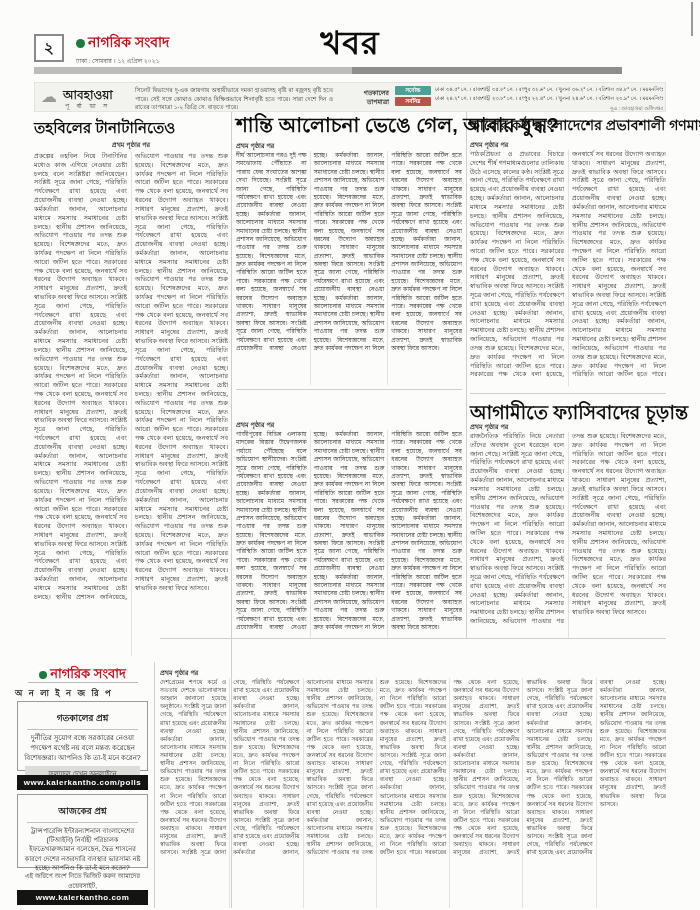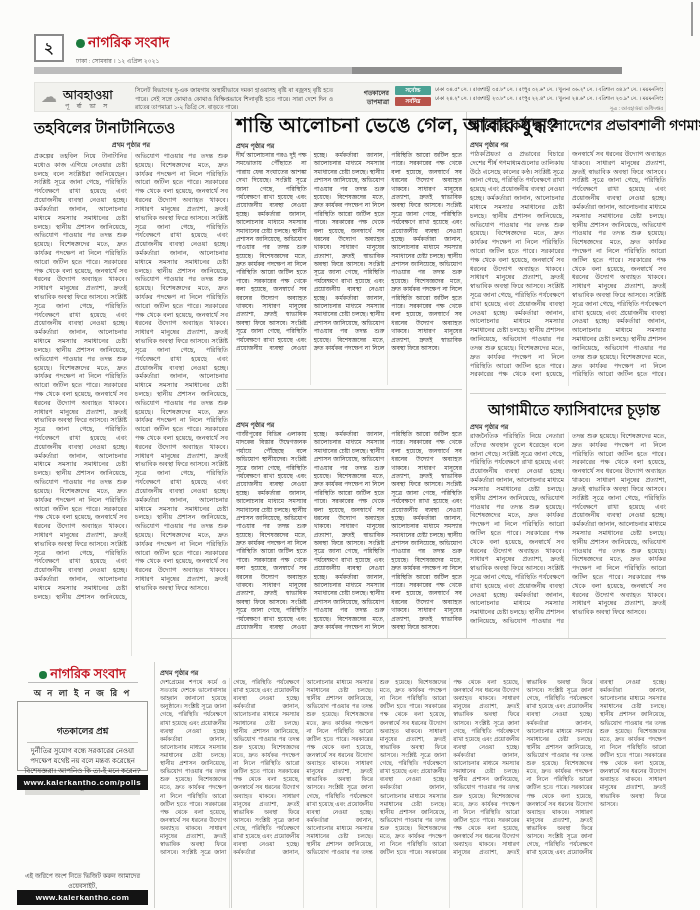--- a/index.html
+++ b/index.html
@@ -33,23 +33,23 @@
   
   .headline { font-weight:900; text-align:left; white-space:nowrap; color:#0e0e0e; }
   .kicker { font-size:6.5px; font-weight:bold; color:#333; }
   .body-text { font-size:6.3px; line-height:1.4; text-align:justify; color:#2a2a2a; overflow:hidden; column-gap:8px; column-rule:1px solid #e2e2de; }
   .rule-v { background:#cfcfcb; width:1px; }
   .rule-h { background:#cfcfcb; height:1px; }
 
   
   .sb-brand { color:#c2121e; font-weight:900; font-size:13px; text-align:center; white-space:nowrap; }
   .sb-rule { height:1px; background:#bbb; }
-  .sb-survey { font-size:8.5px; font-weight:bold; letter-spacing:2px; text-align:center; color:#222; }
+  .sb-survey { font-size:8.5px; font-weight:bold; letter-spacing:2px; color:#222; }
   .poll-box { border:1px solid #9a9a96; background:#fbfbf9; padding:3px 5px; }
-  .poll-title { font-size:9px; font-weight:bold; text-align:center; padding:2px 0 3px; border-bottom:1px solid #c2c2be; margin:17px 4px 3px; }
+  .poll-title { font-size:9px; font-weight:bold; text-align:center; padding:2px 0 3px; border-bottom:1px solid #c2c2be; margin:4px 4px 3px; }
   .poll-question { font-size:7px; line-height:1.45; text-align:center; color:#222; }
   .poll-footer { background:#dcdcd8; font-size:6.8px; text-align:center; padding:2px 0; margin:3px 2px 1px; color:#333; }
   .url-bar { background:#141414; color:#fff; font-size:8px; font-weight:bold; text-align:center; padding:3px 0; letter-spacing:0.5px; }
   .sb-note { font-size:6.4px; text-align:center; line-height:1.5; color:#333; }
 </style>
 </head>
 <body>
 
 <div class="page">
 
@@ -58,20 +58,21 @@
   </div>
 
   <div class="abs" style="left:76px; top:31px; width:150px;">
     <div class="brand"><span class="brand-accent"></span><span>নাগরিক সংবাদ</span></div>
     <div class="dateline">
       <div>ঢাকা : সোমবার । ১২ এপ্রিল ২০২১</div>
       <div>৩০ চৈত্র ১৪২৭ । ২৮ শাবান ১৪৪২</div>
     </div>
   </div>
 
+  <div class="abs section-title" style="left:250px; top:18px; width:200px;">খবর</div>
 
   <div class="abs edge-mark" style="left:691px; top:2px; height:34px;"></div>
 
   <div class="abs bar-light" style="left:34px; top:67px; width:318px;"></div>
   <div class="abs bar-dark" style="left:352px; top:67px; width:270px;"></div>
 
   <div class="abs weather" style="left:34px; top:82px; width:632px; height:30px;">
     <span class="abs w-icon" style="left:6px; top:4px;">☁</span>
     <div class="abs w-label" style="left:28px; top:3px;">আবহাওয়া</div>
     <div class="abs w-sublabel" style="left:30px; top:18px;">পূ র্বা ভা স</div>
@@ -106,41 +107,45 @@
   <div class="abs kicker" style="left:236px; top:141px; width:226px;">প্রথম পৃষ্ঠার পর</div>
   <div class="abs body-text" style="left:236px; top:151px; width:226px; height:234px; column-count:3; font-size:6px; column-gap:7px;">দীর্ঘ আলোচনার পরও দুই পক্ষ সমঝোতায় পৌঁছাতে না পারায় ফের সংঘাতের আশঙ্কা দেখা দিয়েছে। সংশ্লিষ্ট সূত্রে জানা গেছে, পরিস্থিতি পর্যবেক্ষণে রাখা হয়েছে এবং প্রয়োজনীয় ব্যবস্থা নেওয়া হচ্ছে। কর্মকর্তারা জানান, আলোচনার মাধ্যমে সমস্যার সমাধানের চেষ্টা চলছে। স্থানীয় প্রশাসন জানিয়েছে, অভিযোগ পাওয়ার পর তদন্ত শুরু হয়েছে। বিশেষজ্ঞদের মতে, দ্রুত কার্যকর পদক্ষেপ না নিলে পরিস্থিতি আরো জটিল হতে পারে। সরকারের পক্ষ থেকে বলা হয়েছে, জনস্বার্থে সব ধরনের উদ্যোগ অব্যাহত থাকবে। সাধারণ মানুষের প্রত্যাশা, দ্রুতই স্বাভাবিক অবস্থা ফিরে আসবে। সংশ্লিষ্ট সূত্রে জানা গেছে, পরিস্থিতি পর্যবেক্ষণে রাখা হয়েছে এবং প্রয়োজনীয় ব্যবস্থা নেওয়া হচ্ছে। কর্মকর্তারা জানান, আলোচনার মাধ্যমে সমস্যার সমাধানের চেষ্টা চলছে। স্থানীয় প্রশাসন জানিয়েছে, অভিযোগ পাওয়ার পর তদন্ত শুরু হয়েছে। বিশেষজ্ঞদের মতে, দ্রুত কার্যকর পদক্ষেপ না নিলে পরিস্থিতি আরো জটিল হতে পারে। সরকারের পক্ষ থেকে বলা হয়েছে, জনস্বার্থে সব ধরনের উদ্যোগ অব্যাহত থাকবে। সাধারণ মানুষের প্রত্যাশা, দ্রুতই স্বাভাবিক অবস্থা ফিরে আসবে। সংশ্লিষ্ট সূত্রে জানা গেছে, পরিস্থিতি পর্যবেক্ষণে রাখা হয়েছে এবং প্রয়োজনীয় ব্যবস্থা নেওয়া হচ্ছে। কর্মকর্তারা জানান, আলোচনার মাধ্যমে সমস্যার সমাধানের চেষ্টা চলছে। স্থানীয় প্রশাসন জানিয়েছে, অভিযোগ পাওয়ার পর তদন্ত শুরু হয়েছে। বিশেষজ্ঞদের মতে, দ্রুত কার্যকর পদক্ষেপ না নিলে পরিস্থিতি আরো জটিল হতে পারে। সরকারের পক্ষ থেকে বলা হয়েছে, জনস্বার্থে সব ধরনের উদ্যোগ অব্যাহত থাকবে। সাধারণ মানুষের প্রত্যাশা, দ্রুতই স্বাভাবিক অবস্থা ফিরে আসবে। সংশ্লিষ্ট সূত্রে জানা গেছে, পরিস্থিতি পর্যবেক্ষণে রাখা হয়েছে এবং প্রয়োজনীয় ব্যবস্থা নেওয়া হচ্ছে। কর্মকর্তারা জানান, আলোচনার মাধ্যমে সমস্যার সমাধানের চেষ্টা চলছে। স্থানীয় প্রশাসন জানিয়েছে, অভিযোগ পাওয়ার পর তদন্ত শুরু হয়েছে। বিশেষজ্ঞদের মতে, দ্রুত কার্যকর পদক্ষেপ না নিলে পরিস্থিতি আরো জটিল হতে পারে। সরকারের পক্ষ থেকে বলা হয়েছে, জনস্বার্থে সব ধরনের উদ্যোগ অব্যাহত থাকবে। সাধারণ মানুষের প্রত্যাশা, দ্রুতই স্বাভাবিক অবস্থা ফিরে আসবে।</div>
 
   <div class="abs headline" style="left:470px; top:114px; width:196px; font-size:14px;">কালের কণ্ঠ বাংলাদেশের প্রভাবশালী গণমাধ্যম</div>
   <div class="abs kicker" style="left:470px; top:140px; width:196px;">প্রথম পৃষ্ঠার পর</div>
   <div class="abs body-text" style="left:470px; top:150px; width:196px; height:236px; column-count:2;">পাঠকপ্রিয়তা ও প্রভাবের বিচারে দেশের শীর্ষ গণমাধ্যমগুলোর তালিকায় উঠে এসেছে কালের কণ্ঠ। সংশ্লিষ্ট সূত্রে জানা গেছে, পরিস্থিতি পর্যবেক্ষণে রাখা হয়েছে এবং প্রয়োজনীয় ব্যবস্থা নেওয়া হচ্ছে। কর্মকর্তারা জানান, আলোচনার মাধ্যমে সমস্যার সমাধানের চেষ্টা চলছে। স্থানীয় প্রশাসন জানিয়েছে, অভিযোগ পাওয়ার পর তদন্ত শুরু হয়েছে। বিশেষজ্ঞদের মতে, দ্রুত কার্যকর পদক্ষেপ না নিলে পরিস্থিতি আরো জটিল হতে পারে। সরকারের পক্ষ থেকে বলা হয়েছে, জনস্বার্থে সব ধরনের উদ্যোগ অব্যাহত থাকবে। সাধারণ মানুষের প্রত্যাশা, দ্রুতই স্বাভাবিক অবস্থা ফিরে আসবে। সংশ্লিষ্ট সূত্রে জানা গেছে, পরিস্থিতি পর্যবেক্ষণে রাখা হয়েছে এবং প্রয়োজনীয় ব্যবস্থা নেওয়া হচ্ছে। কর্মকর্তারা জানান, আলোচনার মাধ্যমে সমস্যার সমাধানের চেষ্টা চলছে। স্থানীয় প্রশাসন জানিয়েছে, অভিযোগ পাওয়ার পর তদন্ত শুরু হয়েছে। বিশেষজ্ঞদের মতে, দ্রুত কার্যকর পদক্ষেপ না নিলে পরিস্থিতি আরো জটিল হতে পারে। সরকারের পক্ষ থেকে বলা হয়েছে, জনস্বার্থে সব ধরনের উদ্যোগ অব্যাহত থাকবে। সাধারণ মানুষের প্রত্যাশা, দ্রুতই স্বাভাবিক অবস্থা ফিরে আসবে। সংশ্লিষ্ট সূত্রে জানা গেছে, পরিস্থিতি পর্যবেক্ষণে রাখা হয়েছে এবং প্রয়োজনীয় ব্যবস্থা নেওয়া হচ্ছে। কর্মকর্তারা জানান, আলোচনার মাধ্যমে সমস্যার সমাধানের চেষ্টা চলছে। স্থানীয় প্রশাসন জানিয়েছে, অভিযোগ পাওয়ার পর তদন্ত শুরু হয়েছে। বিশেষজ্ঞদের মতে, দ্রুত কার্যকর পদক্ষেপ না নিলে পরিস্থিতি আরো জটিল হতে পারে। সরকারের পক্ষ থেকে বলা হয়েছে, জনস্বার্থে সব ধরনের উদ্যোগ অব্যাহত থাকবে। সাধারণ মানুষের প্রত্যাশা, দ্রুতই স্বাভাবিক অবস্থা ফিরে আসবে। সংশ্লিষ্ট সূত্রে জানা গেছে, পরিস্থিতি পর্যবেক্ষণে রাখা হয়েছে এবং প্রয়োজনীয় ব্যবস্থা নেওয়া হচ্ছে। কর্মকর্তারা জানান, আলোচনার মাধ্যমে সমস্যার সমাধানের চেষ্টা চলছে। স্থানীয় প্রশাসন জানিয়েছে, অভিযোগ পাওয়ার পর তদন্ত শুরু হয়েছে। বিশেষজ্ঞদের মতে, দ্রুত কার্যকর পদক্ষেপ না নিলে পরিস্থিতি আরো জটিল হতে পারে। সরকারের পক্ষ থেকে বলা হয়েছে, জনস্বার্থে সব ধরনের উদ্যোগ অব্যাহত থাকবে। সাধারণ মানুষের প্রত্যাশা, দ্রুতই স্বাভাবিক অবস্থা ফিরে আসবে।</div>
 
   <div class="abs kicker" style="left:236px; top:420px; width:226px;">প্রথম পৃষ্ঠার পর</div>
   <div class="abs body-text" style="left:236px; top:430px; width:226px; height:208px; column-count:3; font-size:6px; column-gap:7px;">গাজীপুরের বিভিন্ন এলাকায় মাদকের বিস্তার উদ্বেগজনক পর্যায়ে পৌঁছেছে বলে অভিযোগ স্থানীয়দের। সংশ্লিষ্ট সূত্রে জানা গেছে, পরিস্থিতি পর্যবেক্ষণে রাখা হয়েছে এবং প্রয়োজনীয় ব্যবস্থা নেওয়া হচ্ছে। কর্মকর্তারা জানান, আলোচনার মাধ্যমে সমস্যার সমাধানের চেষ্টা চলছে। স্থানীয় প্রশাসন জানিয়েছে, অভিযোগ পাওয়ার পর তদন্ত শুরু হয়েছে। বিশেষজ্ঞদের মতে, দ্রুত কার্যকর পদক্ষেপ না নিলে পরিস্থিতি আরো জটিল হতে পারে। সরকারের পক্ষ থেকে বলা হয়েছে, জনস্বার্থে সব ধরনের উদ্যোগ অব্যাহত থাকবে। সাধারণ মানুষের প্রত্যাশা, দ্রুতই স্বাভাবিক অবস্থা ফিরে আসবে। সংশ্লিষ্ট সূত্রে জানা গেছে, পরিস্থিতি পর্যবেক্ষণে রাখা হয়েছে এবং প্রয়োজনীয় ব্যবস্থা নেওয়া হচ্ছে। কর্মকর্তারা জানান, আলোচনার মাধ্যমে সমস্যার সমাধানের চেষ্টা চলছে। স্থানীয় প্রশাসন জানিয়েছে, অভিযোগ পাওয়ার পর তদন্ত শুরু হয়েছে। বিশেষজ্ঞদের মতে, দ্রুত কার্যকর পদক্ষেপ না নিলে পরিস্থিতি আরো জটিল হতে পারে। সরকারের পক্ষ থেকে বলা হয়েছে, জনস্বার্থে সব ধরনের উদ্যোগ অব্যাহত থাকবে। সাধারণ মানুষের প্রত্যাশা, দ্রুতই স্বাভাবিক অবস্থা ফিরে আসবে। সংশ্লিষ্ট সূত্রে জানা গেছে, পরিস্থিতি পর্যবেক্ষণে রাখা হয়েছে এবং প্রয়োজনীয় ব্যবস্থা নেওয়া হচ্ছে। কর্মকর্তারা জানান, আলোচনার মাধ্যমে সমস্যার সমাধানের চেষ্টা চলছে। স্থানীয় প্রশাসন জানিয়েছে, অভিযোগ পাওয়ার পর তদন্ত শুরু হয়েছে। বিশেষজ্ঞদের মতে, দ্রুত কার্যকর পদক্ষেপ না নিলে পরিস্থিতি আরো জটিল হতে পারে। সরকারের পক্ষ থেকে বলা হয়েছে, জনস্বার্থে সব ধরনের উদ্যোগ অব্যাহত থাকবে। সাধারণ মানুষের প্রত্যাশা, দ্রুতই স্বাভাবিক অবস্থা ফিরে আসবে। সংশ্লিষ্ট সূত্রে জানা গেছে, পরিস্থিতি পর্যবেক্ষণে রাখা হয়েছে এবং প্রয়োজনীয় ব্যবস্থা নেওয়া হচ্ছে। কর্মকর্তারা জানান, আলোচনার মাধ্যমে সমস্যার সমাধানের চেষ্টা চলছে। স্থানীয় প্রশাসন জানিয়েছে, অভিযোগ পাওয়ার পর তদন্ত শুরু হয়েছে। বিশেষজ্ঞদের মতে, দ্রুত কার্যকর পদক্ষেপ না নিলে পরিস্থিতি আরো জটিল হতে পারে। সরকারের পক্ষ থেকে বলা হয়েছে, জনস্বার্থে সব ধরনের উদ্যোগ অব্যাহত থাকবে। সাধারণ মানুষের প্রত্যাশা, দ্রুতই স্বাভাবিক অবস্থা ফিরে আসবে।</div>
 
-  <div class="abs headline" style="left:488px; top:398px; width:196px; font-size:15px;">আগামীতে ফ্যাসিবাদের চূড়ান্ত</div>
+  <div class="abs headline" style="left:470px; top:398px; width:196px; font-size:19px;">আগামীতে ফ্যাসিবাদের চূড়ান্ত</div>
   <div class="abs kicker" style="left:470px; top:422px; width:196px;">প্রথম পৃষ্ঠার পর</div>
   <div class="abs body-text" style="left:470px; top:432px; width:196px; height:206px; column-count:2;">রাজনৈতিক পরিস্থিতি নিয়ে নেতারা তাঁদের অবস্থান তুলে ধরেছেন বলে জানা গেছে। সংশ্লিষ্ট সূত্রে জানা গেছে, পরিস্থিতি পর্যবেক্ষণে রাখা হয়েছে এবং প্রয়োজনীয় ব্যবস্থা নেওয়া হচ্ছে। কর্মকর্তারা জানান, আলোচনার মাধ্যমে সমস্যার সমাধানের চেষ্টা চলছে। স্থানীয় প্রশাসন জানিয়েছে, অভিযোগ পাওয়ার পর তদন্ত শুরু হয়েছে। বিশেষজ্ঞদের মতে, দ্রুত কার্যকর পদক্ষেপ না নিলে পরিস্থিতি আরো জটিল হতে পারে। সরকারের পক্ষ থেকে বলা হয়েছে, জনস্বার্থে সব ধরনের উদ্যোগ অব্যাহত থাকবে। সাধারণ মানুষের প্রত্যাশা, দ্রুতই স্বাভাবিক অবস্থা ফিরে আসবে। সংশ্লিষ্ট সূত্রে জানা গেছে, পরিস্থিতি পর্যবেক্ষণে রাখা হয়েছে এবং প্রয়োজনীয় ব্যবস্থা নেওয়া হচ্ছে। কর্মকর্তারা জানান, আলোচনার মাধ্যমে সমস্যার সমাধানের চেষ্টা চলছে। স্থানীয় প্রশাসন জানিয়েছে, অভিযোগ পাওয়ার পর তদন্ত শুরু হয়েছে। বিশেষজ্ঞদের মতে, দ্রুত কার্যকর পদক্ষেপ না নিলে পরিস্থিতি আরো জটিল হতে পারে। সরকারের পক্ষ থেকে বলা হয়েছে, জনস্বার্থে সব ধরনের উদ্যোগ অব্যাহত থাকবে। সাধারণ মানুষের প্রত্যাশা, দ্রুতই স্বাভাবিক অবস্থা ফিরে আসবে। সংশ্লিষ্ট সূত্রে জানা গেছে, পরিস্থিতি পর্যবেক্ষণে রাখা হয়েছে এবং প্রয়োজনীয় ব্যবস্থা নেওয়া হচ্ছে। কর্মকর্তারা জানান, আলোচনার মাধ্যমে সমস্যার সমাধানের চেষ্টা চলছে। স্থানীয় প্রশাসন জানিয়েছে, অভিযোগ পাওয়ার পর তদন্ত শুরু হয়েছে। বিশেষজ্ঞদের মতে, দ্রুত কার্যকর পদক্ষেপ না নিলে পরিস্থিতি আরো জটিল হতে পারে। সরকারের পক্ষ থেকে বলা হয়েছে, জনস্বার্থে সব ধরনের উদ্যোগ অব্যাহত থাকবে। সাধারণ মানুষের প্রত্যাশা, দ্রুতই স্বাভাবিক অবস্থা ফিরে আসবে।</div>
 
   <div class="abs kicker" style="left:160px; top:668px; width:100px;">প্রথম পৃষ্ঠার পর</div>
   <div class="abs body-text" style="left:160px; top:678px; width:506px; height:230px; column-count:7; font-size:5.8px; column-gap:7px;">দেশপ্রেমের শপথে কর্মে ও সততায় দেশকে ভালোবাসার আহ্বান জানানো হয়েছে অনুষ্ঠানে। সংশ্লিষ্ট সূত্রে জানা গেছে, পরিস্থিতি পর্যবেক্ষণে রাখা হয়েছে এবং প্রয়োজনীয় ব্যবস্থা নেওয়া হচ্ছে। কর্মকর্তারা জানান, আলোচনার মাধ্যমে সমস্যার সমাধানের চেষ্টা চলছে। স্থানীয় প্রশাসন জানিয়েছে, অভিযোগ পাওয়ার পর তদন্ত শুরু হয়েছে। বিশেষজ্ঞদের মতে, দ্রুত কার্যকর পদক্ষেপ না নিলে পরিস্থিতি আরো জটিল হতে পারে। সরকারের পক্ষ থেকে বলা হয়েছে, জনস্বার্থে সব ধরনের উদ্যোগ অব্যাহত থাকবে। সাধারণ মানুষের প্রত্যাশা, দ্রুতই স্বাভাবিক অবস্থা ফিরে আসবে। সংশ্লিষ্ট সূত্রে জানা গেছে, পরিস্থিতি পর্যবেক্ষণে রাখা হয়েছে এবং প্রয়োজনীয় ব্যবস্থা নেওয়া হচ্ছে। কর্মকর্তারা জানান, আলোচনার মাধ্যমে সমস্যার সমাধানের চেষ্টা চলছে। স্থানীয় প্রশাসন জানিয়েছে, অভিযোগ পাওয়ার পর তদন্ত শুরু হয়েছে। বিশেষজ্ঞদের মতে, দ্রুত কার্যকর পদক্ষেপ না নিলে পরিস্থিতি আরো জটিল হতে পারে। সরকারের পক্ষ থেকে বলা হয়েছে, জনস্বার্থে সব ধরনের উদ্যোগ অব্যাহত থাকবে। সাধারণ মানুষের প্রত্যাশা, দ্রুতই স্বাভাবিক অবস্থা ফিরে আসবে। সংশ্লিষ্ট সূত্রে জানা গেছে, পরিস্থিতি পর্যবেক্ষণে রাখা হয়েছে এবং প্রয়োজনীয় ব্যবস্থা নেওয়া হচ্ছে। কর্মকর্তারা জানান, আলোচনার মাধ্যমে সমস্যার সমাধানের চেষ্টা চলছে। স্থানীয় প্রশাসন জানিয়েছে, অভিযোগ পাওয়ার পর তদন্ত শুরু হয়েছে। বিশেষজ্ঞদের মতে, দ্রুত কার্যকর পদক্ষেপ না নিলে পরিস্থিতি আরো জটিল হতে পারে। সরকারের পক্ষ থেকে বলা হয়েছে, জনস্বার্থে সব ধরনের উদ্যোগ অব্যাহত থাকবে। সাধারণ মানুষের প্রত্যাশা, দ্রুতই স্বাভাবিক অবস্থা ফিরে আসবে। সংশ্লিষ্ট সূত্রে জানা গেছে, পরিস্থিতি পর্যবেক্ষণে রাখা হয়েছে এবং প্রয়োজনীয় ব্যবস্থা নেওয়া হচ্ছে। কর্মকর্তারা জানান, আলোচনার মাধ্যমে সমস্যার সমাধানের চেষ্টা চলছে। স্থানীয় প্রশাসন জানিয়েছে, অভিযোগ পাওয়ার পর তদন্ত শুরু হয়েছে। বিশেষজ্ঞদের মতে, দ্রুত কার্যকর পদক্ষেপ না নিলে পরিস্থিতি আরো জটিল হতে পারে। সরকারের পক্ষ থেকে বলা হয়েছে, জনস্বার্থে সব ধরনের উদ্যোগ অব্যাহত থাকবে। সাধারণ মানুষের প্রত্যাশা, দ্রুতই স্বাভাবিক অবস্থা ফিরে আসবে। সংশ্লিষ্ট সূত্রে জানা গেছে, পরিস্থিতি পর্যবেক্ষণে রাখা হয়েছে এবং প্রয়োজনীয় ব্যবস্থা নেওয়া হচ্ছে। কর্মকর্তারা জানান, আলোচনার মাধ্যমে সমস্যার সমাধানের চেষ্টা চলছে। স্থানীয় প্রশাসন জানিয়েছে, অভিযোগ পাওয়ার পর তদন্ত শুরু হয়েছে। বিশেষজ্ঞদের মতে, দ্রুত কার্যকর পদক্ষেপ না নিলে পরিস্থিতি আরো জটিল হতে পারে। সরকারের পক্ষ থেকে বলা হয়েছে, জনস্বার্থে সব ধরনের উদ্যোগ অব্যাহত থাকবে। সাধারণ মানুষের প্রত্যাশা, দ্রুতই স্বাভাবিক অবস্থা ফিরে আসবে। সংশ্লিষ্ট সূত্রে জানা গেছে, পরিস্থিতি পর্যবেক্ষণে রাখা হয়েছে এবং প্রয়োজনীয় ব্যবস্থা নেওয়া হচ্ছে। কর্মকর্তারা জানান, আলোচনার মাধ্যমে সমস্যার সমাধানের চেষ্টা চলছে। স্থানীয় প্রশাসন জানিয়েছে, অভিযোগ পাওয়ার পর তদন্ত শুরু হয়েছে। বিশেষজ্ঞদের মতে, দ্রুত কার্যকর পদক্ষেপ না নিলে পরিস্থিতি আরো জটিল হতে পারে। সরকারের পক্ষ থেকে বলা হয়েছে, জনস্বার্থে সব ধরনের উদ্যোগ অব্যাহত থাকবে। সাধারণ মানুষের প্রত্যাশা, দ্রুতই স্বাভাবিক অবস্থা ফিরে আসবে। সংশ্লিষ্ট সূত্রে জানা গেছে, পরিস্থিতি পর্যবেক্ষণে রাখা হয়েছে এবং প্রয়োজনীয় ব্যবস্থা নেওয়া হচ্ছে। কর্মকর্তারা জানান, আলোচনার মাধ্যমে সমস্যার সমাধানের চেষ্টা চলছে। স্থানীয় প্রশাসন জানিয়েছে, অভিযোগ পাওয়ার পর তদন্ত শুরু হয়েছে। বিশেষজ্ঞদের মতে, দ্রুত কার্যকর পদক্ষেপ না নিলে পরিস্থিতি আরো জটিল হতে পারে। সরকারের পক্ষ থেকে বলা হয়েছে, জনস্বার্থে সব ধরনের উদ্যোগ অব্যাহত থাকবে। সাধারণ মানুষের প্রত্যাশা, দ্রুতই স্বাভাবিক অবস্থা ফিরে আসবে। সংশ্লিষ্ট সূত্রে জানা গেছে, পরিস্থিতি পর্যবেক্ষণে রাখা হয়েছে এবং প্রয়োজনীয় ব্যবস্থা নেওয়া হচ্ছে। কর্মকর্তারা জানান, আলোচনার মাধ্যমে সমস্যার সমাধানের চেষ্টা চলছে। স্থানীয় প্রশাসন জানিয়েছে, অভিযোগ পাওয়ার পর তদন্ত শুরু হয়েছে। বিশেষজ্ঞদের মতে, দ্রুত কার্যকর পদক্ষেপ না নিলে পরিস্থিতি আরো জটিল হতে পারে। সরকারের পক্ষ থেকে বলা হয়েছে, জনস্বার্থে সব ধরনের উদ্যোগ অব্যাহত থাকবে। সাধারণ মানুষের প্রত্যাশা, দ্রুতই স্বাভাবিক অবস্থা ফিরে আসবে।</div>
 
   <div class="abs sb-brand" style="left:15px; top:664px; width:135px;">
     <span class="brand-accent" style="width:8px;height:8px;"></span><span>নাগরিক সংবাদ</span>
   </div>
   <div class="abs sb-rule" style="left:28px; top:682px; width:110px;"></div>
   <div class="abs sb-survey" style="left:15px; top:687px; width:135px;">অ ন লা ই ন  জ রি প</div>
 
   <div class="abs poll-box" style="left:17px; top:701px; width:131px; height:70px;">
     <div class="poll-title">গতকালের প্রশ্ন</div>
     <div class="poll-question">দুর্নীতির সুযোগ বন্ধে সরকারের নেওয়া পদক্ষেপ যথেষ্ট নয় বলে মন্তব্য করেছেন বিশেষজ্ঞরা। আপনিও কি তা-ই মনে করেন?</div>
     <div class="poll-footer">ফলাফল দেখুন অনলাইনে</div>
   </div>
 
   <div class="abs url-bar" style="left:17px; top:775px; width:131px;">www.kalerkantho.com/polls</div>
 
+  <div class="abs poll-box" style="left:17px; top:794px; width:131px; height:74px;">
+    <div class="poll-title">আজকের প্রশ্ন</div>
+    <div class="poll-question" style="font-size:6.6px; line-height:1.4;">ট্রান্সপারেন্সি ইন্টারন্যাশনাল বাংলাদেশের (টিআইবি) নির্বাহী পরিচালক ইফতেখারুজ্জামান বলেছেন, দ্বৈত শাসনের কারণে দেশের নজরদারি ব্যবস্থার ভারসাম্য নষ্ট হচ্ছে। আপনিও কি তা-ই মনে করেন?</div>
+  </div>
 
   <div class="abs sb-note" style="left:15px; top:871px; width:135px;">
     <div>এই জরিপে অংশ নিতে ভিজিট করুন আমাদের ওয়েবসাইট,</div>
     <div>জানিয়ে দিন আপনার মতামত</div>
   </div>
 
   <div class="abs url-bar" style="left:17px; top:890px; width:131px;">www.kalerkantho.com</div>
 
 </div>
 

